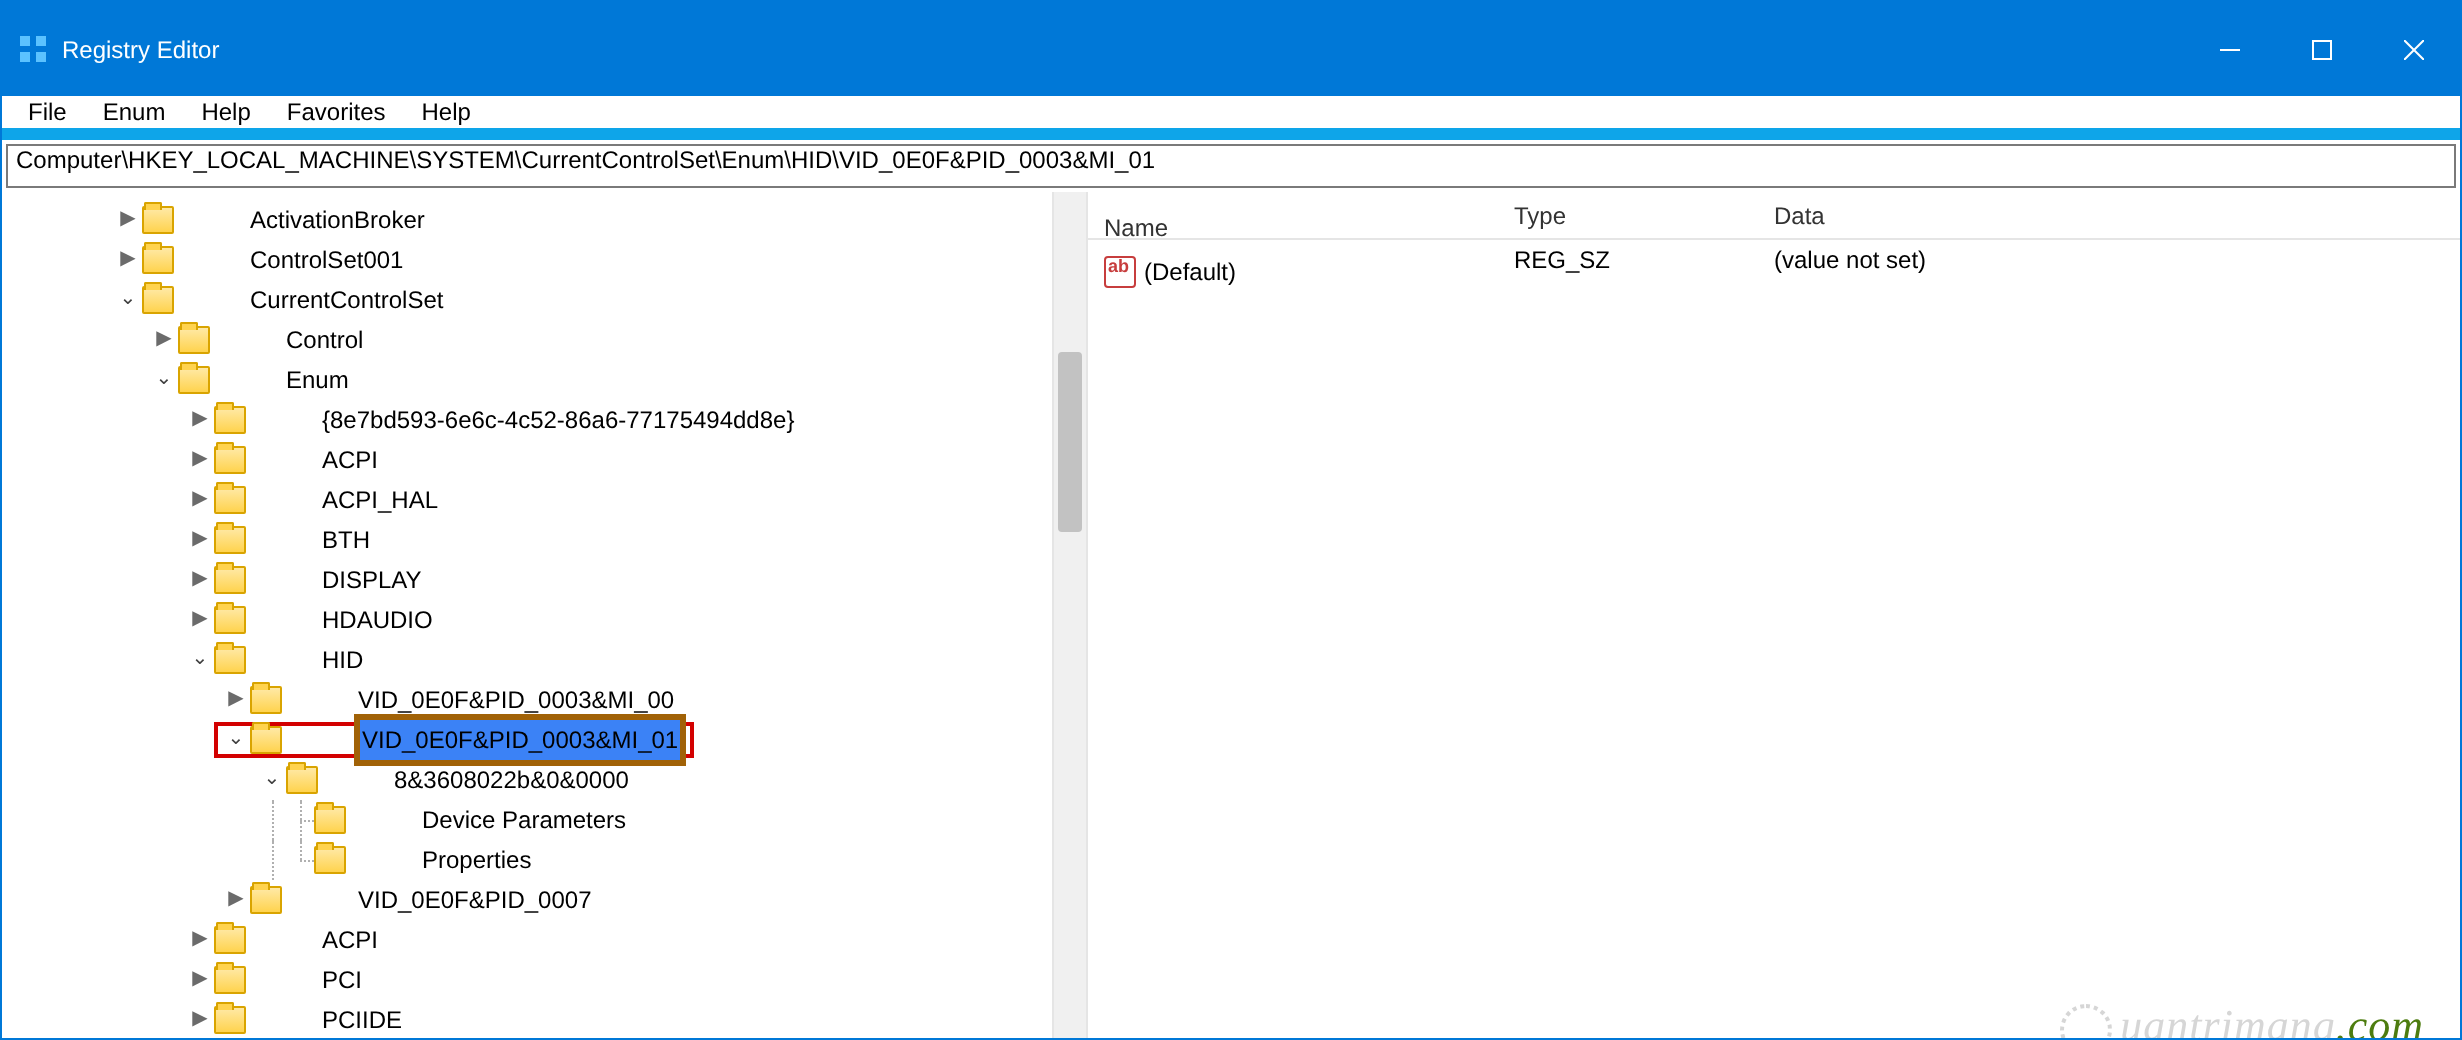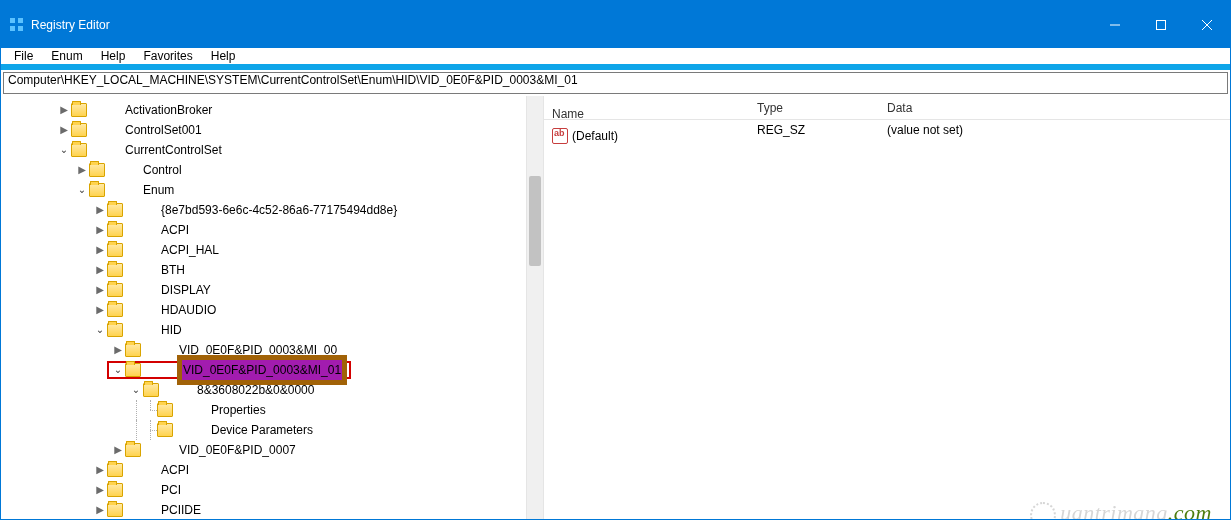--- a/index.html
+++ b/index.html
@@ -112,22 +112,22 @@
     position: absolute;
     top: -3px; left: 0;
     width: 7px; height: 3px;
     background: #ffd34e;
     border: 1px solid #d9a400;
     border-bottom: none;
     border-radius: 1px 1px 0 0;
   }
   .node-label { padding: 1px 2px; margin-left: 32px; }
   .node.selected .node-label {
-    background: #a21caf;
-    border: 5px solid #a16207;
+    background: #3b82f6;
+    border: 3px solid #a16207;
     padding: 0 1px;
   }
   .hl-red {
     border: 2px solid #d30000;
     padding: 0px 2px;
     margin-left: -4px;
   }
   
   .conn-v {
     width: 14px;
@@ -457,37 +457,37 @@
 
       <div class="node">
         <span class="indent"></span>
           <span class="indent"></span>
           <span class="indent"></span>
           <span class="indent"></span>
           <span class="indent"></span>
           <span class="indent"></span>
           <span class="indent"></span>
         <span class="conn-v"></span>
+        <span class="conn-t"></span>
+        <span class="fld"></span>
+        <span class="node-label">Device Parameters</span>
+      </div>
+
+      <div class="node">
+        <span class="indent"></span>
+          <span class="indent"></span>
+          <span class="indent"></span>
+          <span class="indent"></span>
+          <span class="indent"></span>
+          <span class="indent"></span>
+          <span class="indent"></span>
+        <span class="conn-v"></span>
         <span class="conn-el"></span>
         <span class="fld"></span>
         <span class="node-label">Properties</span>
-      </div>
-
-      <div class="node">
-        <span class="indent"></span>
-          <span class="indent"></span>
-          <span class="indent"></span>
-          <span class="indent"></span>
-          <span class="indent"></span>
-          <span class="indent"></span>
-          <span class="indent"></span>
-        <span class="conn-v"></span>
-        <span class="conn-t"></span>
-        <span class="fld"></span>
-        <span class="node-label">Device Parameters</span>
       </div>
 
       <div class="node">
         <span class="indent"></span>
           <span class="indent"></span>
           <span class="indent"></span>
           <span class="indent"></span>
           <span class="indent"></span>
           <span class="indent"></span>
         <span class="chev">▶</span>

